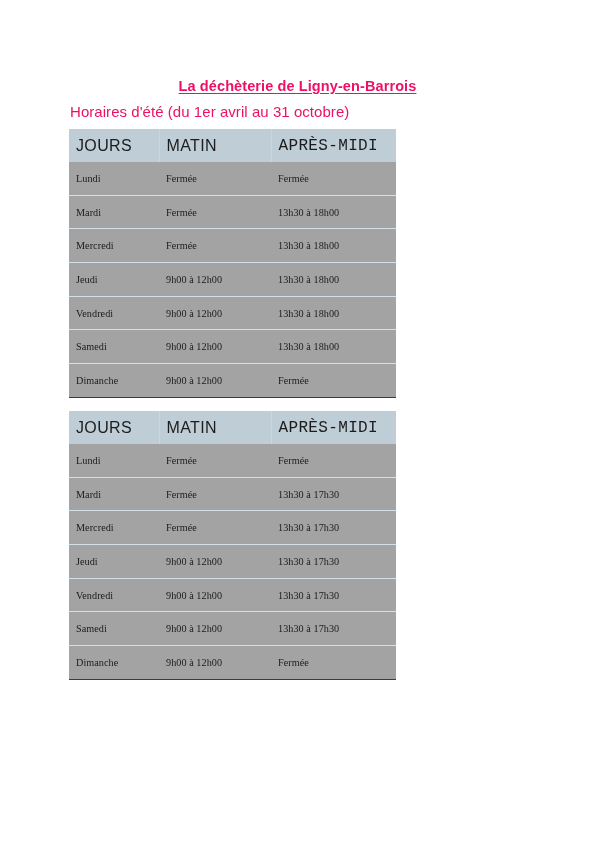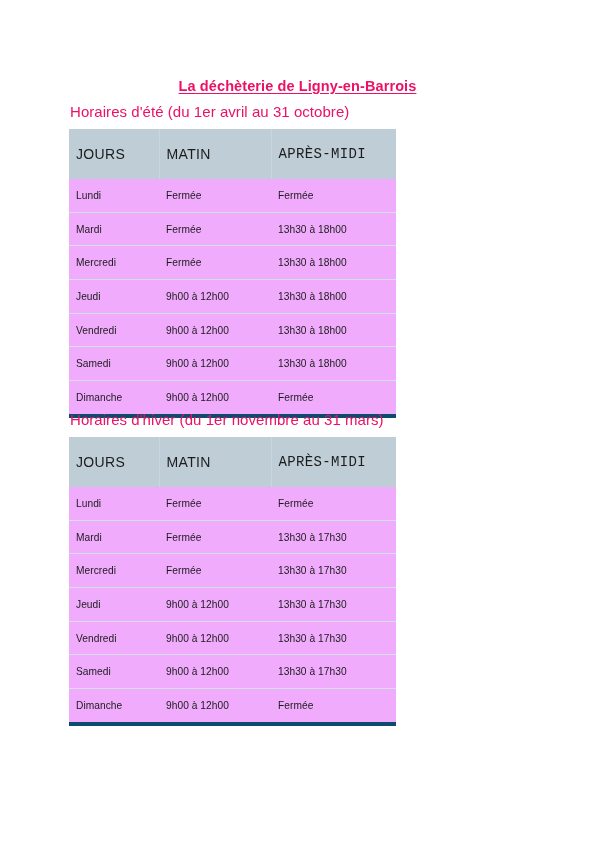--- a/index.html
+++ b/index.html
@@ -62,45 +62,46 @@
   table.hours.summer-tbl { width: 327px; }
   table.hours.winter-tbl { width: 323px; }
 
   table.hours col.c-day  { width: 90px; }
   table.hours col.c-am   { width: 112px; }
   table.hours col.c-pm   { width: 125px; }
 
   table.hours thead th {
     background: #bfcdd7;
     color: #1c1c1c;
-    font-size: 14px;
+    font-size: 16px;
     font-weight: normal;
     text-align: left;
-    height: 50px;
+    height: 33px;
     padding: 0 0 0 7px;
     vertical-align: middle;
     letter-spacing: 0.35px;
     border-right: 1px solid #cbd6de;
   }
   table.hours thead th:last-child { border-right: none; font-family: Liberation Mono, monospace; }
 
   table.hours tbody td {
     font-size: 10.2px;
     color: #1b1b1b;
     text-align: left;
     height: 32.7px;
     padding: 0 0 0 7px;
     vertical-align: middle;
     border-bottom: 1px solid #d4e0e8;
-    background: #f0abfc;
+    background: #a3a3a3;
     letter-spacing: 0.05px;
     white-space: nowrap;
+    font-family: Liberation Serif, serif;
   }
   table.hours tbody tr:last-child td {
-    border-bottom: 4px solid #0c4a6e;
+    border-bottom: 1px solid #0c4a6e;
   }
 </style>
 </head>
 <body>
 
 <div class="page">
 
   <h1 class="doc-title">La déchèterie de Ligny-en-Barrois</h1>
 
   <section class="section summer">
@@ -153,21 +154,20 @@
         <tr>
           <td>Dimanche</td>
           <td>9h00 à 12h00</td>
           <td>Fermée</td>
         </tr>
       </tbody>
     </table>
   </section>
 
   <section class="section winter">
-    <div class="section-subtitle">Horaires d'hiver (du 1er novembre au 31 mars)</div>
 
     <table class="hours winter-tbl">
       <colgroup>
         <col class="c-day">
           <col class="c-am">
           <col class="c-pm">
       </colgroup>
       <thead>
         <tr>
           <th>JOURS</th>

